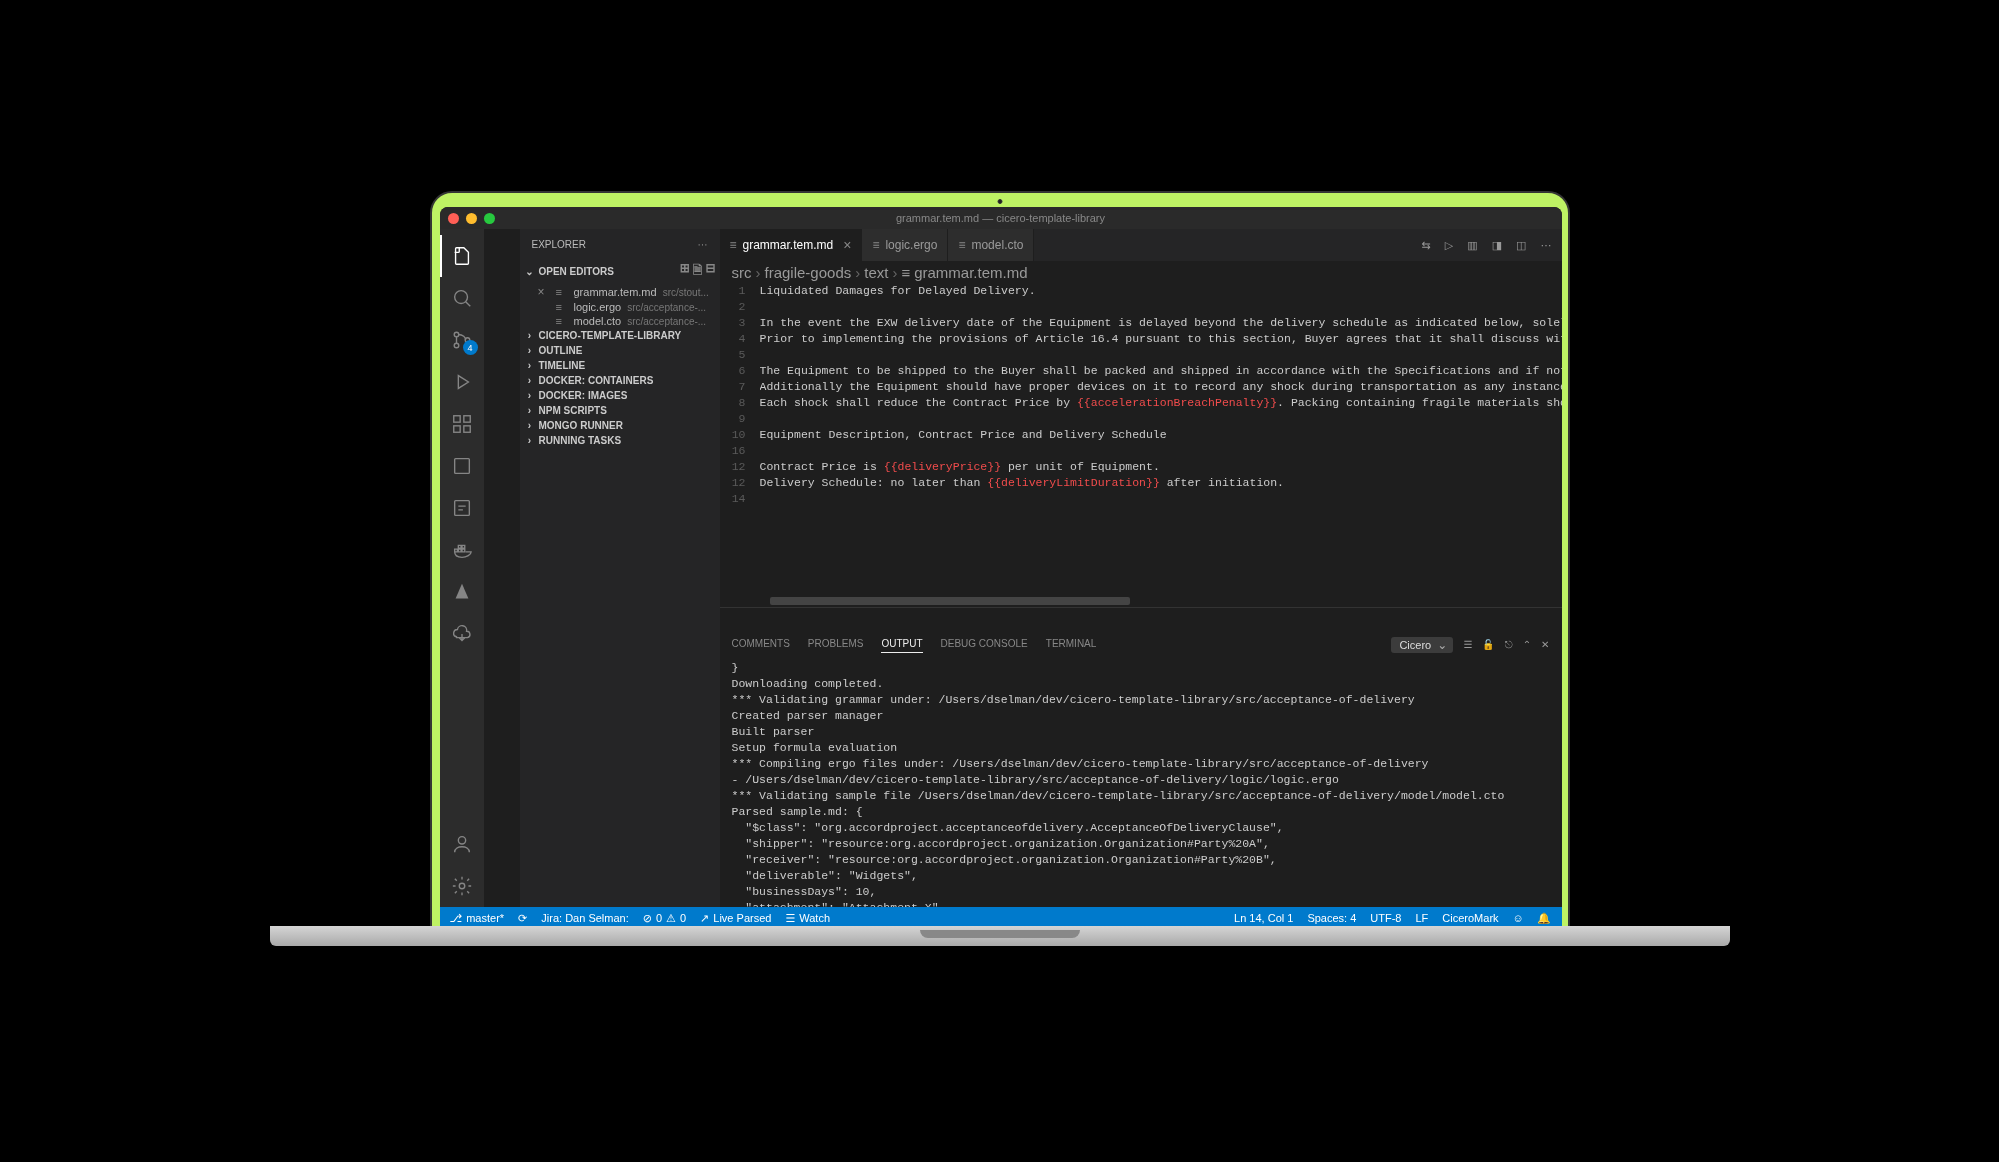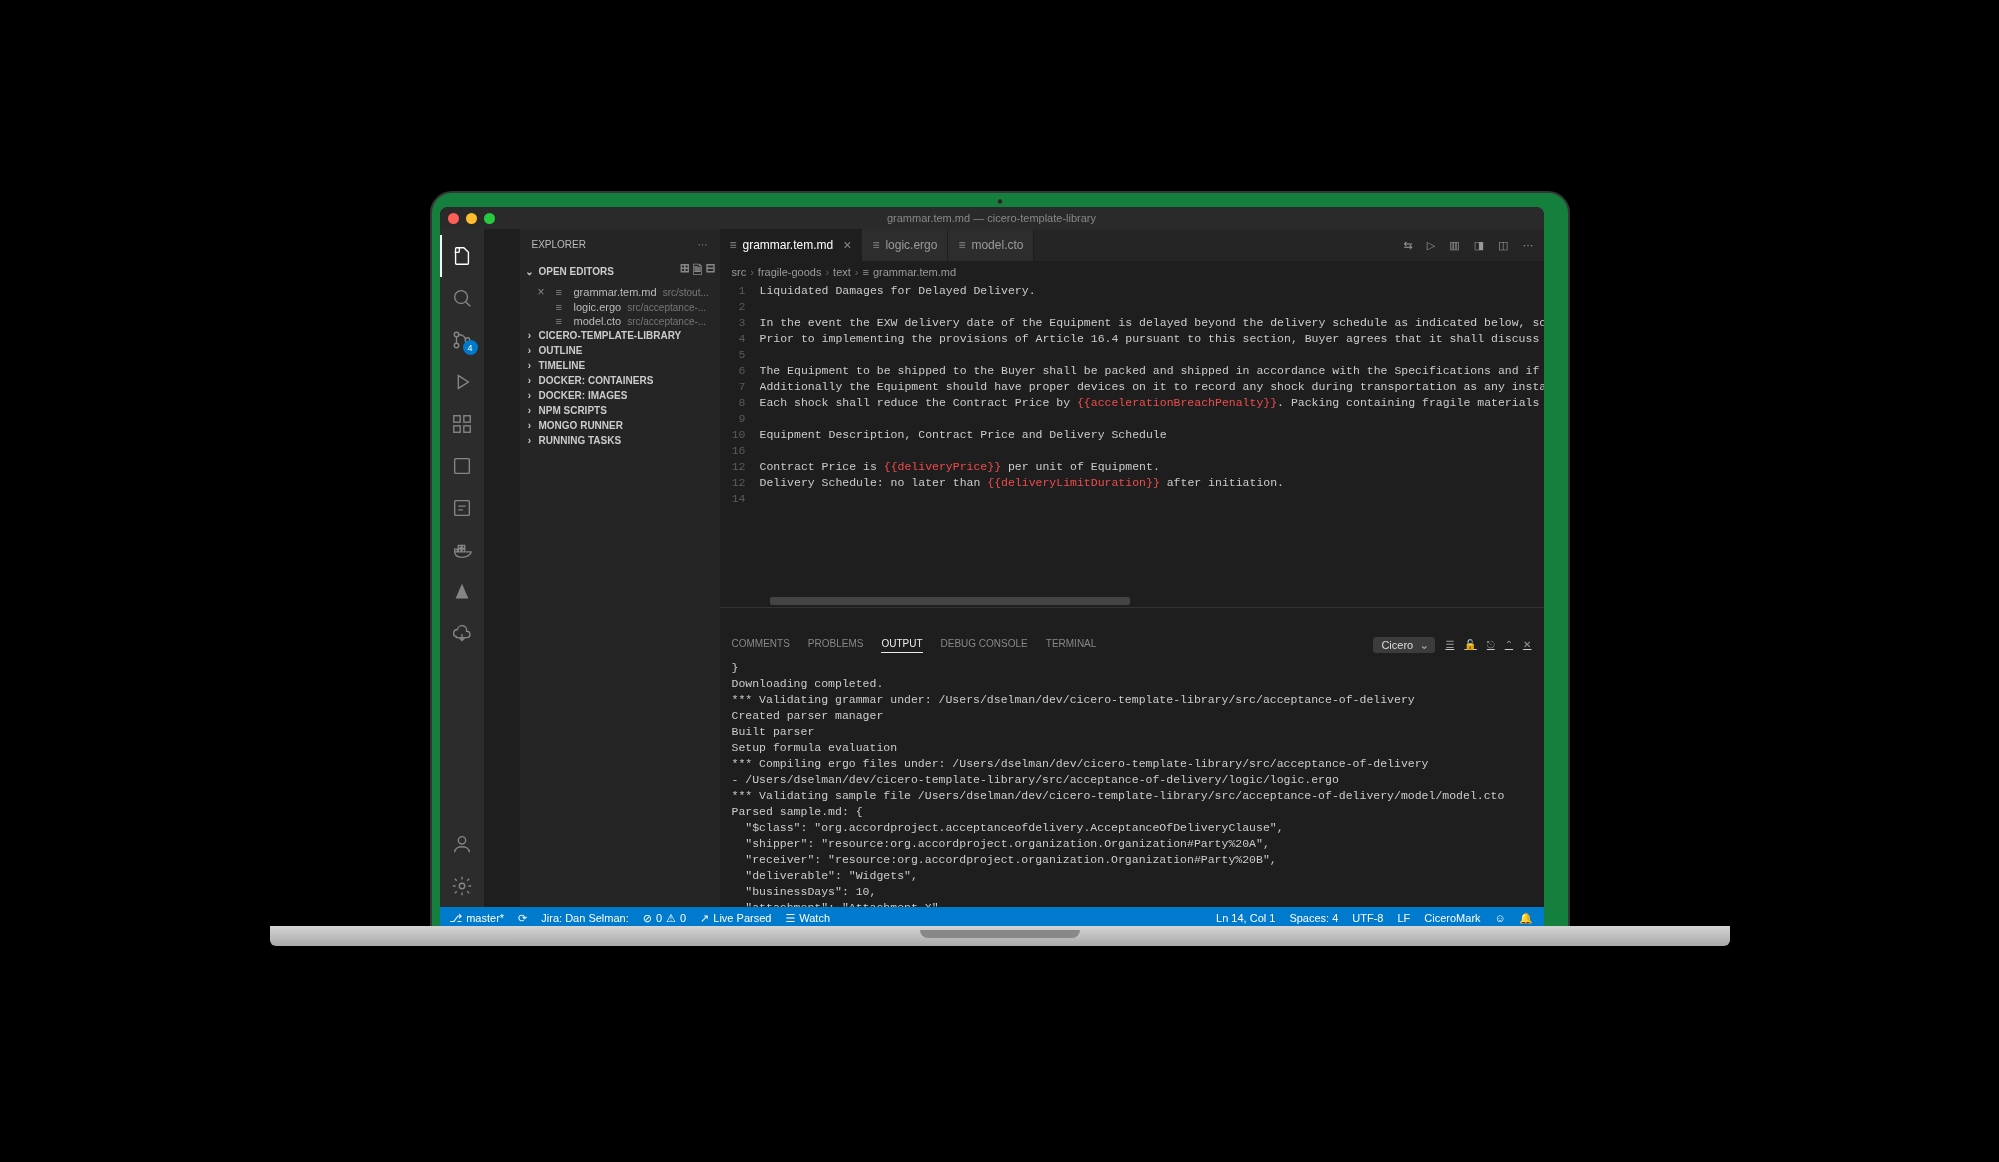--- a/index.html
+++ b/index.html
@@ -16,24 +16,24 @@
   width: 1460px;
   height: 820px;
   position: relative;
 }
 .screen-bezel {
   position: absolute;
   top: 20px;
   left: 160px;
   right: 160px;
   bottom: 60px;
-  background: #15803d;
+  background: #bef264;
   border-radius: 22px 22px 0 0;
   border: 2px solid #353535;
-  padding: 14px 24px 0 8px;
+  padding: 14px 6px 0 8px;
 }
 .camera {
   position: absolute;
   top: 6px;
   left: 50%;
   transform: translateX(-50%);
   width: 5px;
   height: 5px;
   background: #222;
   border-radius: 50%;
@@ -221,21 +221,21 @@
   color: #999;
 }
 .tab-actions span { cursor: pointer; }
 .breadcrumbs {
   height: 22px;
   display: flex;
   align-items: center;
   gap: 4px;
   padding: 0 12px;
   color: #9a9a9a;
-  font-size: 11px;
+  font-size: 15px;
   flex-shrink: 0;
 }
 .breadcrumbs .sep { color: #666; }
 .editor-body {
   flex: 1;
   display: flex;
   font-family: Menlo, Monaco, 'Courier New', monospace;
   font-size: 11.5px;
   line-height: 16px;
   overflow: hidden;
@@ -277,21 +277,20 @@
   font-size: 10px;
   margin-top: 22px;
 }
 .panel-tab { color: #888; cursor: pointer; text-transform: uppercase; }
 .panel-tab.active { color: #eee; border-bottom: 1px solid #eee; padding-bottom: 3px; }
 .panel-right {
   margin-left: auto;
   display: flex;
   align-items: center;
   gap: 10px;
-  text-decoration: underline;
 }
 .panel-select {
   background: #3c3c3c;
   color: #ddd;
   border: none;
   padding: 2px 22px 2px 8px;
   font-size: 11px;
   border-radius: 3px;
   appearance: none;
   position: relative;

